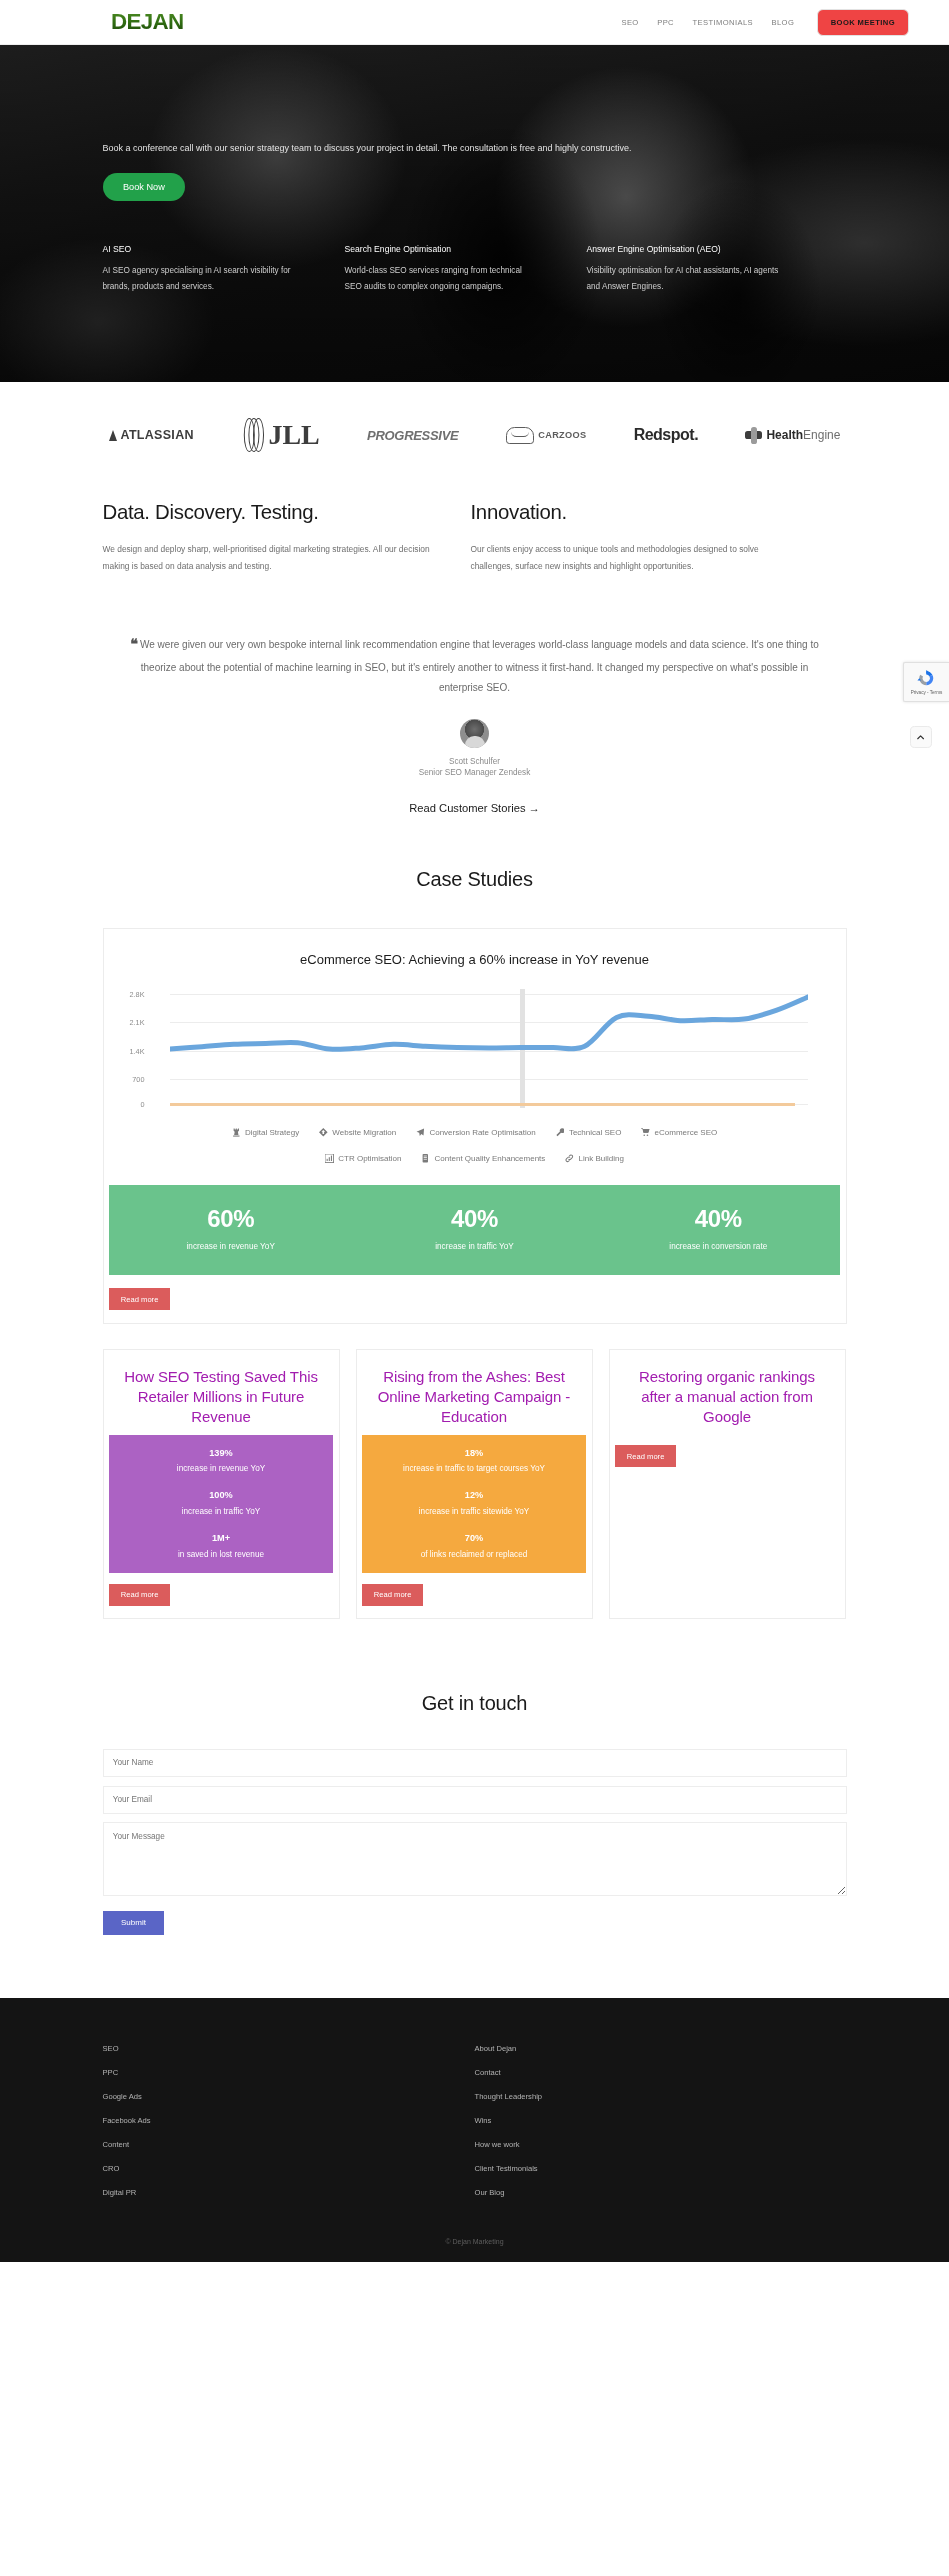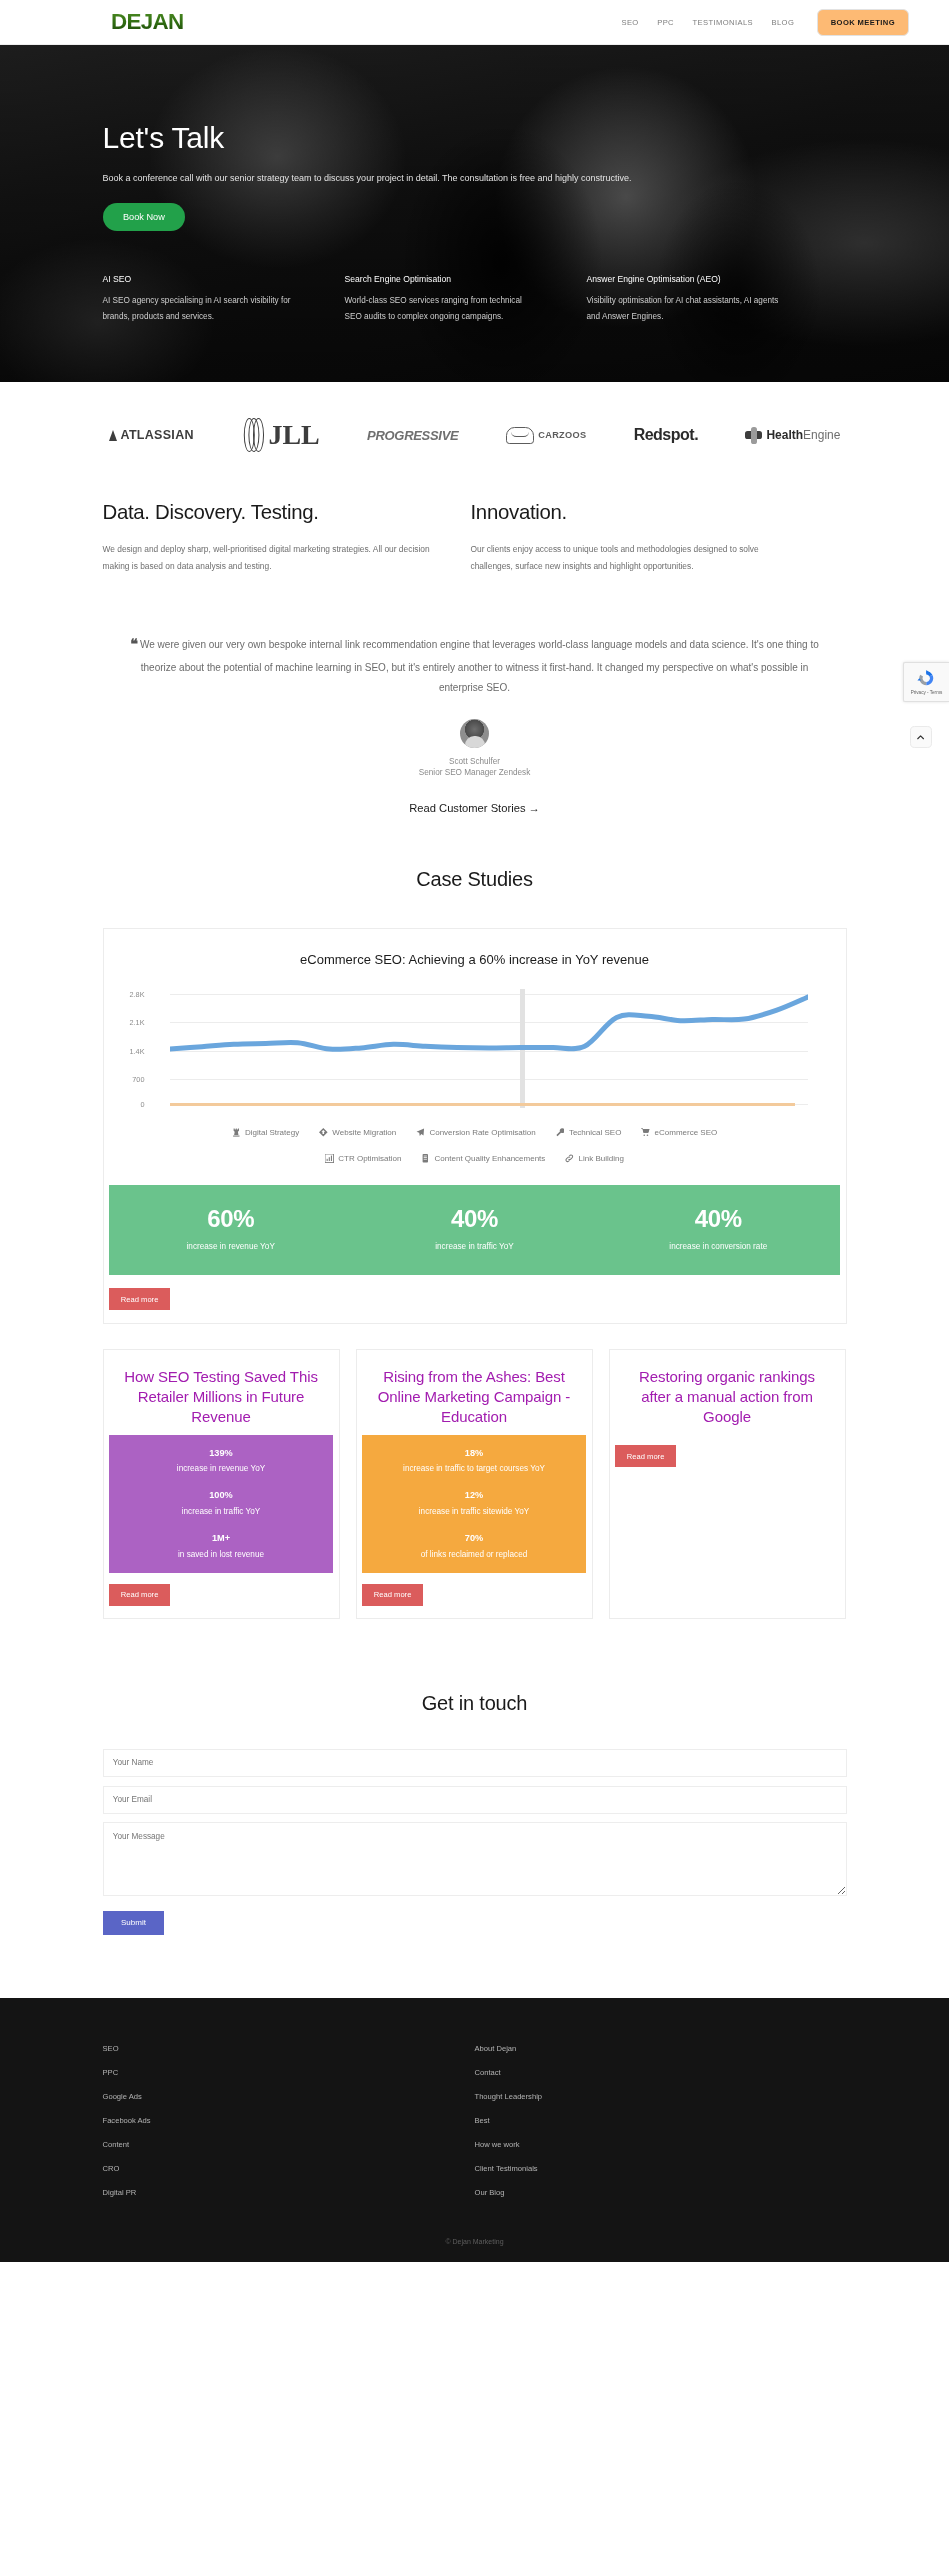--- a/index.html
+++ b/index.html
@@ -48,21 +48,21 @@
     cursor: pointer;
   }
   .book-meeting-btn {
     border: 0.7px solid #e2e2e2;
     border-radius: 6px;
     padding: 8px 13px;
     font-size: 7.6px;
     letter-spacing: 0.4px;
     color: #1b1b1b;
     font-weight: 700;
-    background: #fdba74;
+    background: #ef4444;
     cursor: pointer;
     text-transform: uppercase;
     margin-left: 4px;
   }
 
   
   .hero {
     height: 337px;
     position: relative;
     overflow: hidden;
@@ -539,21 +539,20 @@
     <a class="nav-link">PPC</a>
     <a class="nav-link">TESTIMONIALS</a>
     <a class="nav-link">BLOG</a>
     <button class="book-meeting-btn">BOOK MEETING</button>
   </nav>
 </header>
 
 <section class="hero">
   <div class="hero-bg"></div>
   <div class="hero-inner">
-    <h1>Let's Talk</h1>
     <p class="hero-sub">Book a conference call with our senior strategy team to discuss your project in detail. The consultation is free and highly constructive.</p>
     <button class="book-now-btn">Book Now</button>
     <div class="hero-cols">
       <div class="hero-col">
         <h3>AI SEO</h3>
         <p>AI SEO agency specialising in AI search visibility for brands, products and services.</p>
       </div>
       <div class="hero-col">
         <h3>Search Engine Optimisation</h3>
         <p>World-class SEO services ranging from technical SEO audits to complex ongoing campaigns.</p>
@@ -786,21 +785,21 @@
       <a>Google Ads</a>
       <a>Facebook Ads</a>
       <a>Content</a>
       <a>CRO</a>
       <a>Digital PR</a>
     </div>
     <div class="footer-col">
       <a>About Dejan</a>
       <a>Contact</a>
       <a>Thought Leadership</a>
-      <a>Best</a>
+      <a>Wins</a>
       <a>How we work</a>
       <a>Client Testimonials</a>
       <a>Our Blog</a>
     </div>
   </div>
   <div class="footer-bottom">© Dejan Marketing</div>
 </footer>
 
 <div class="recaptcha-badge">
   <svg class="rc-icon" viewBox="0 0 40 40">

